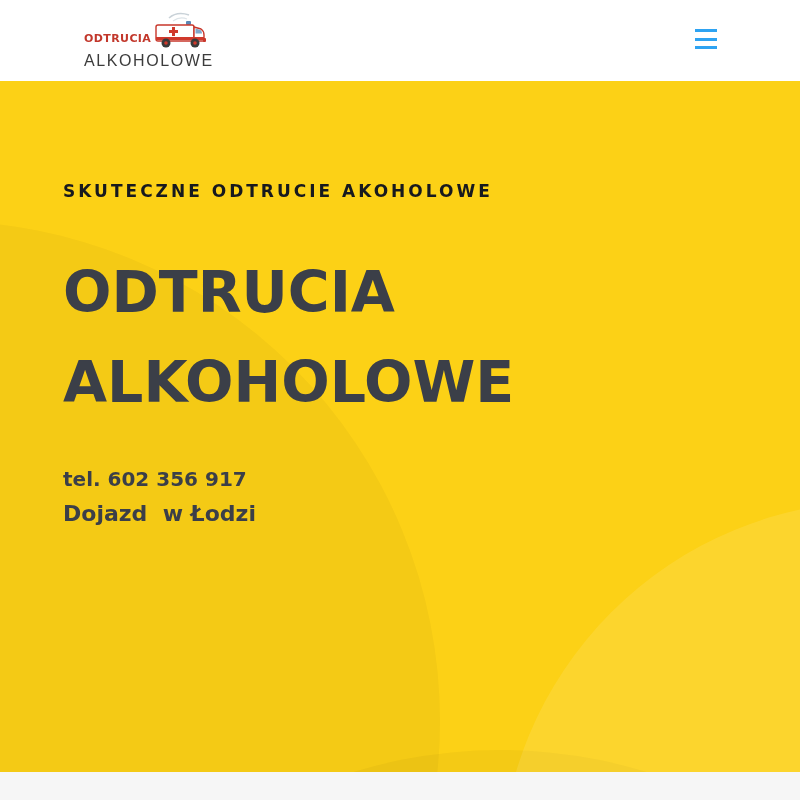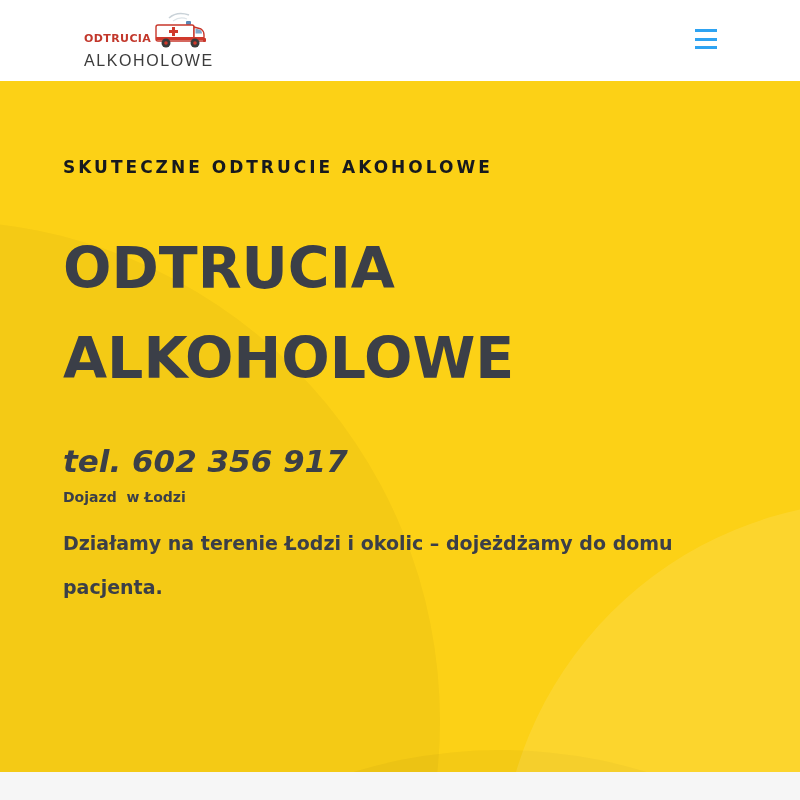--- a/index.html
+++ b/index.html
@@ -67,46 +67,45 @@
     overflow:hidden;
     padding:76px 63px 0 63px;
     color:#3b3f48;
   }
   
   .deco { position:absolute; border-radius:50%; pointer-events:none; }
   .deco-dark1 { width:1000px; height:1000px; left:-560px; top:140px; background:rgba(40,28,0,0.035); }
   .deco-dark2 { width:1000px; height:1000px; left:0px; top:669px; background:rgba(40,28,0,0.035); }
   .deco-light { width:760px; height:760px; left:500px; top:420px; background:rgba(255,255,255,0.10); }
 
-  .hero-inner { position:relative; z-index:2; }
+  .hero-inner { position:relative; z-index:2;margin-top:24px; }
 
   .eyebrow {
     color:#17191e;
     font-size:17px;
     font-weight:bold;
     letter-spacing:3px;
   }
   h1.hero-title {
     margin-top:46px;
     font-size:57px;
     font-weight:bold;
     line-height:90px;
     color:#3b3f48;
   }
   h1.hero-title span { display:block; }
 
   .phone {
     margin-top:40px;
-    font-size:31px;
+    font-size:20px;
     font-weight:bold;
-    font-style:italic;
   }
   .subline {
     margin-top:10px;
-    font-size:14px;
+    font-size:22px;
     font-weight:bold;
     white-space:pre-wrap;
   }
   .description {
     margin-top:16px;
     font-size:19px;
     font-weight:bold;
     line-height:44px;
     max-width:655px;
   }
@@ -175,18 +174,17 @@
     <div class="eyebrow">SKUTECZNE ODTRUCIE AKOHOLOWE</div>
 
     <h1 class="hero-title">
       <span>ODTRUCIA</span>
       <span>ALKOHOLOWE</span>
     </h1>
 
     <div class="phone">tel. 602 356 917</div>
     <div class="subline">Dojazd  w Łodzi</div>
 
-    <p class="description">Działamy na terenie Łodzi i okolic – dojeżdżamy do domu pacjenta.</p>
 
   </div>
 </main>
 
 <div class="bottom-strip"></div>
 
 </body></html>

